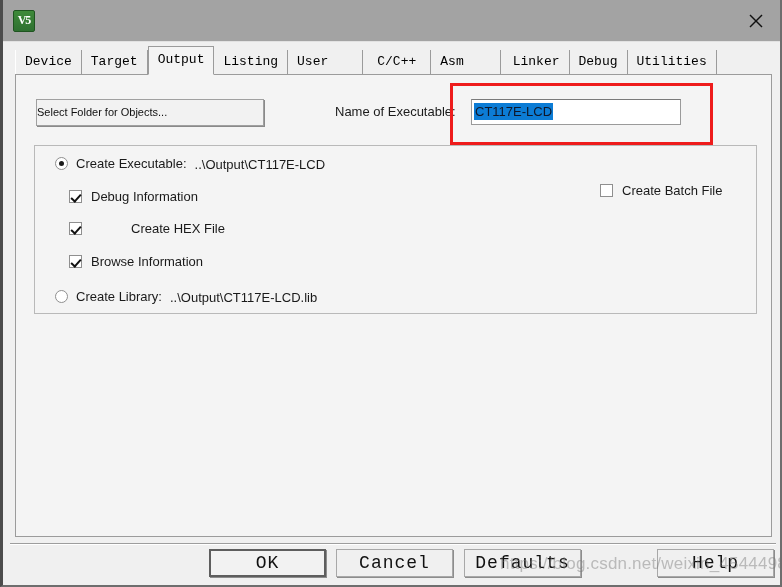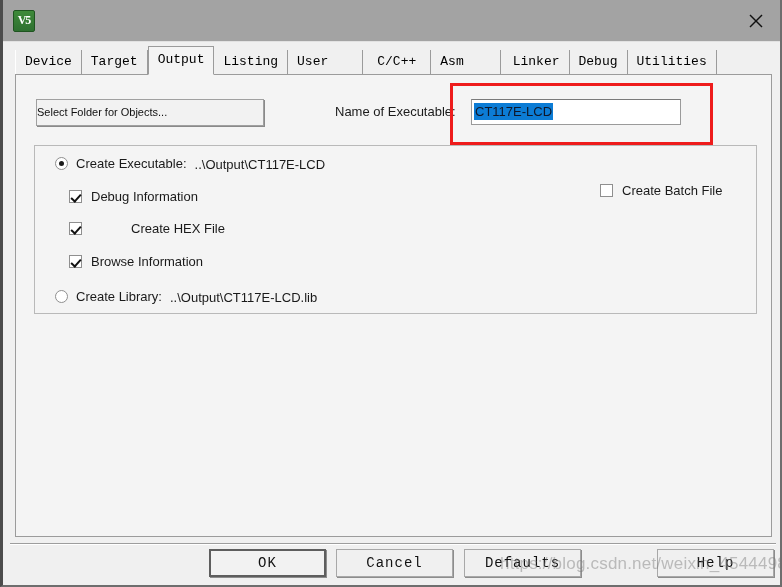--- a/index.html
+++ b/index.html
@@ -231,21 +231,21 @@
     width: 766px; height: 0;
     border-top: 1px solid #9d9d9d;
     border-bottom: 1px solid #ffffff;
   }
   .footer-btn {
     position: absolute;
     top: 549px;
     height: 28px;
     line-height: 26px;
     font-family: "Liberation Mono", monospace;
-    font-size: 14px;
+    font-size: 18px;
     letter-spacing: 1px;
     color: #111111;
     background: #f0f0f0;
     border: 1px solid #a8a8a8;
     box-shadow: 1px 1px 0 #8d8d8d;
     box-sizing: border-box;
     text-align: center;
     cursor: default;
   }
   .footer-btn.default {

